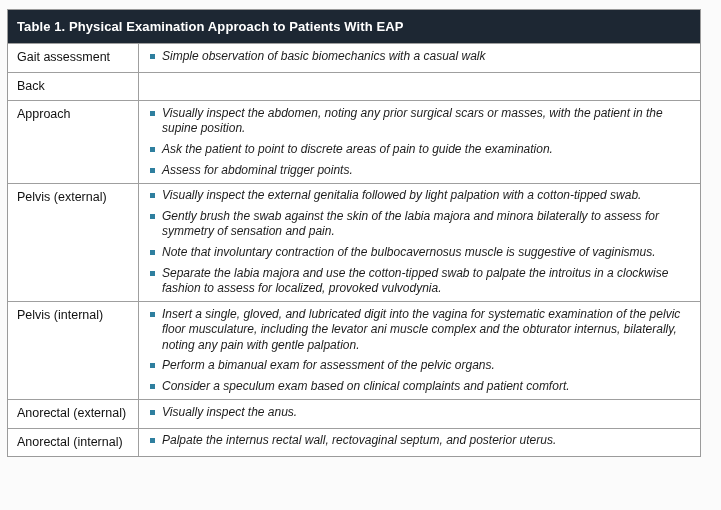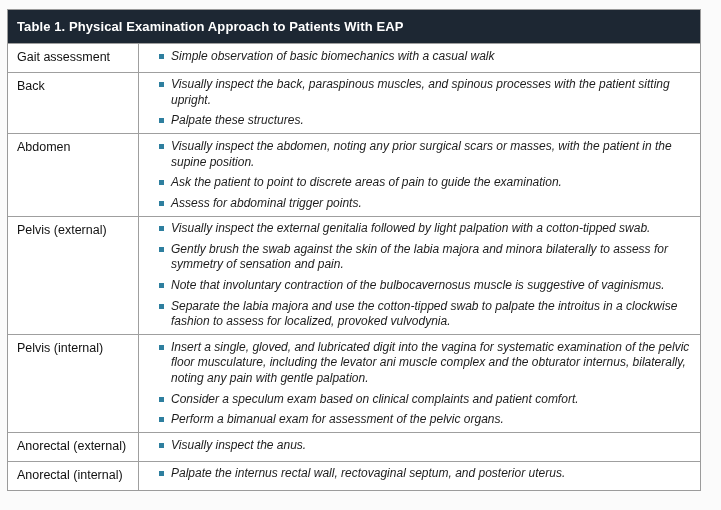--- a/index.html
+++ b/index.html
@@ -21,21 +21,20 @@
     color: #ffffff;
     font-weight: bold;
     font-size: 13px;
     padding: 9px 10px 9px 9px;
     letter-spacing: 0.1px;
   }
   .trow {
     display: flex;
     border-top: 1px solid #9f9f9f;
     background: #ffffff;
-    gap: 9px;
   }
   .cat {
     flex: 0 0 131px;
     width: 131px;
     padding: 6px 4px 6px 9px;
     font-size: 12.5px;
     color: #111111;
     border-right: 1px solid #9f9f9f;
     line-height: 1.25;
   }
@@ -72,34 +71,24 @@
       <div class="items">
         <div class="item">
           <span class="bullet"></span>
           <span class="itext">Simple observation of basic biomechanics with a casual walk</span>
         </div>
       </div>
     </div>
 
     <div class="trow">
       <div class="cat">Back</div>
-      <div class="items">
-        <div class="item">
-          <span class="bullet"></span>
-          <span class="itext">Visually inspect the back, paraspinous muscles, and spinous processes with the patient sitting upright.</span>
-        </div>
-        <div class="item">
-          <span class="bullet"></span>
-          <span class="itext">Palpate these structures.</span>
-        </div>
-      </div>
     </div>
 
     <div class="trow">
-      <div class="cat">Abdomen</div>
+      <div class="cat">Approach</div>
       <div class="items">
         <div class="item">
           <span class="bullet"></span>
           <span class="itext">Visually inspect the abdomen, noting any prior surgical scars or masses, with the patient in the supine position.</span>
         </div>
         <div class="item">
           <span class="bullet"></span>
           <span class="itext">Ask the patient to point to discrete areas of pain to guide the examination.</span>
         </div>
         <div class="item">
@@ -133,25 +122,25 @@
 
     <div class="trow">
       <div class="cat">Pelvis (internal)</div>
       <div class="items">
         <div class="item">
           <span class="bullet"></span>
           <span class="itext">Insert a single, gloved, and lubricated digit into the vagina for systematic examination of the pelvic floor musculature, including the levator ani muscle complex and the obturator internus, bilaterally, noting any pain with gentle palpation.</span>
         </div>
         <div class="item">
           <span class="bullet"></span>
-          <span class="itext">Consider a speculum exam based on clinical complaints and patient comfort.</span>
+          <span class="itext">Perform a bimanual exam for assessment of the pelvic organs.</span>
         </div>
         <div class="item">
           <span class="bullet"></span>
-          <span class="itext">Perform a bimanual exam for assessment of the pelvic organs.</span>
+          <span class="itext">Consider a speculum exam based on clinical complaints and patient comfort.</span>
         </div>
       </div>
     </div>
 
     <div class="trow">
       <div class="cat">Anorectal (external)</div>
       <div class="items">
         <div class="item">
           <span class="bullet"></span>
           <span class="itext">Visually inspect the anus.</span>

